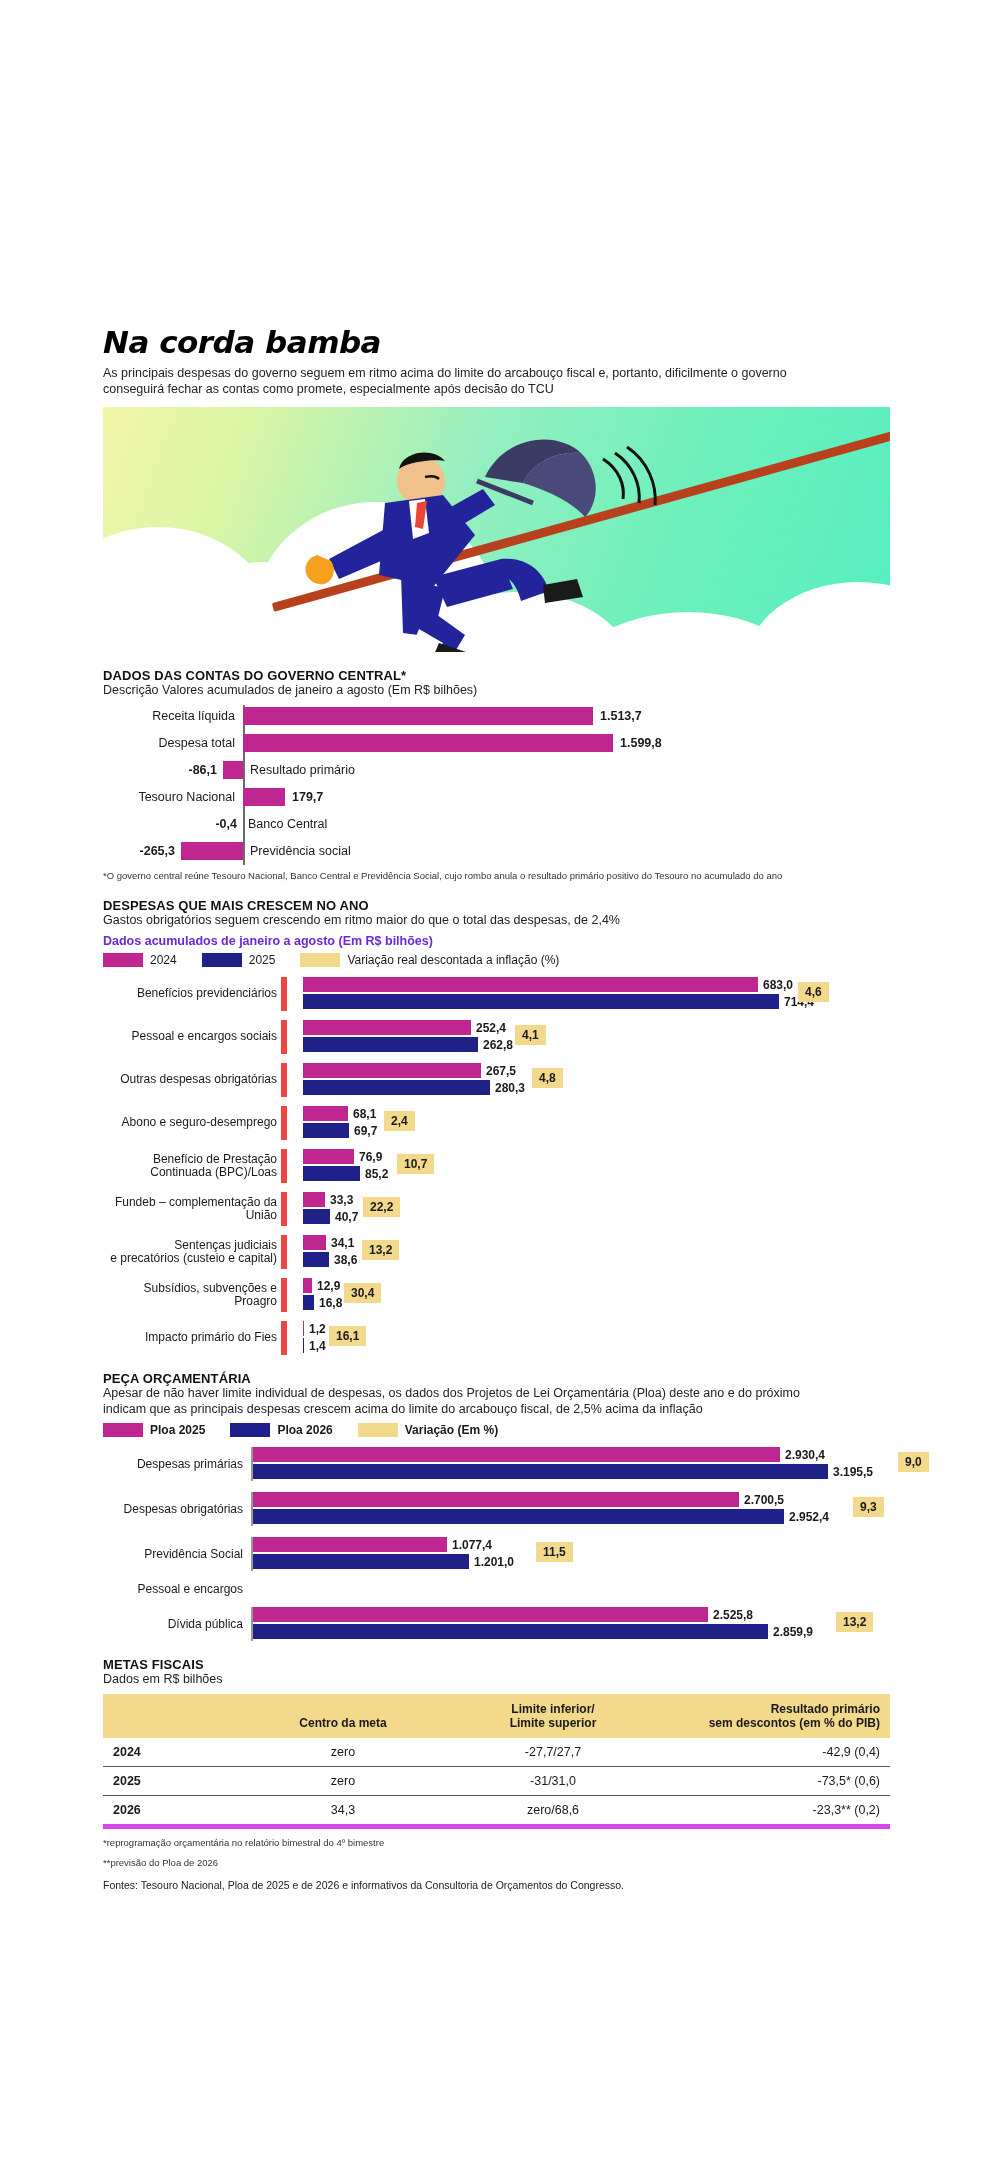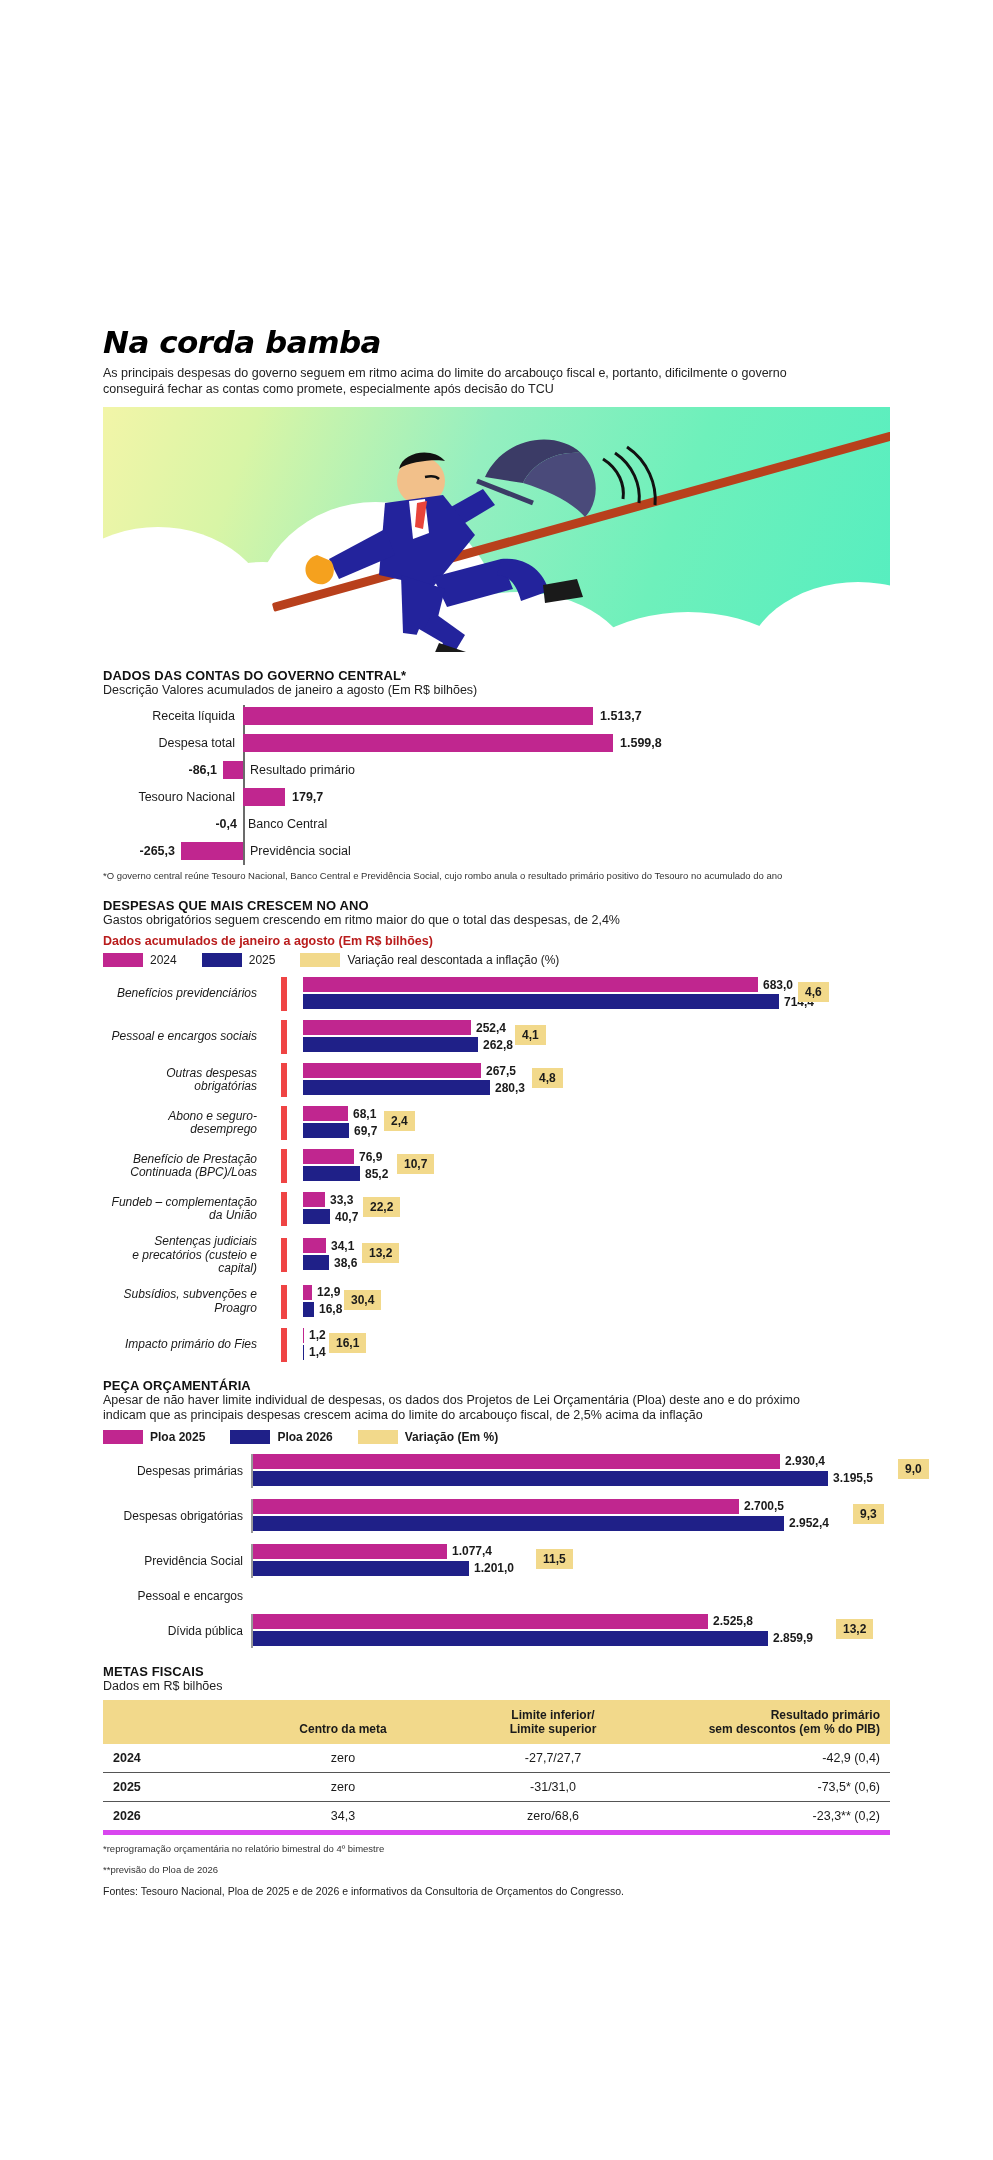--- a/index.html
+++ b/index.html
@@ -69,21 +69,21 @@
   .sec-sub {
     font-size: 12.5px;
     line-height: 15.5px;
     color: #222;
     margin-bottom: 6px;
     max-width: 720px;
   }
   .sec-sub-b {
     font-size: 12.5px;
     font-weight: bold;
-    color: #b91c1c;
+    color: #6d28d9;
     margin-top: 5px;
     margin-bottom: 5px;
   }
   .footnote {
     font-size: 9.5px;
     line-height: 12px;
     color: #333;
     margin-top: 8px;
   }
 
@@ -109,25 +109,24 @@
   .barneg { height: 18px; background: #c0268f; }
   .c1-val { font-size: 12.5px; font-weight: bold; margin-left: 7px; white-space: nowrap; }
   .c1-lab { font-size: 12.5px; margin-left: 7px; white-space: nowrap; }
 
   
   .gchart { margin-top: 6px; }
   .grow { display: flex; align-items: center; margin-bottom: 9px; }
   .glabel {
     width: 178px;
     text-align: right;
-    padding-right: 24px;
+    padding-right: 4px;
     font-size: 12px;
     line-height: 13.5px;
     white-space: pre-line;
-    font-style: italic;
   }
   .gbars { position: relative; flex: 1; border-left: 6px solid #ef4444; padding-left: 16px; }
   .brow { display: flex; align-items: center; height: 15px; margin-bottom: 2px; }
   .bar2024 { height: 15px; background: #c0268f; }
   .bar2025 { height: 15px; background: #1f2088; }
   .bval { font-size: 12px; font-weight: bold; margin-left: 5px; white-space: nowrap; }
   .pill {
     position: absolute;
     background: #f2d98b;
     font-size: 12px;

